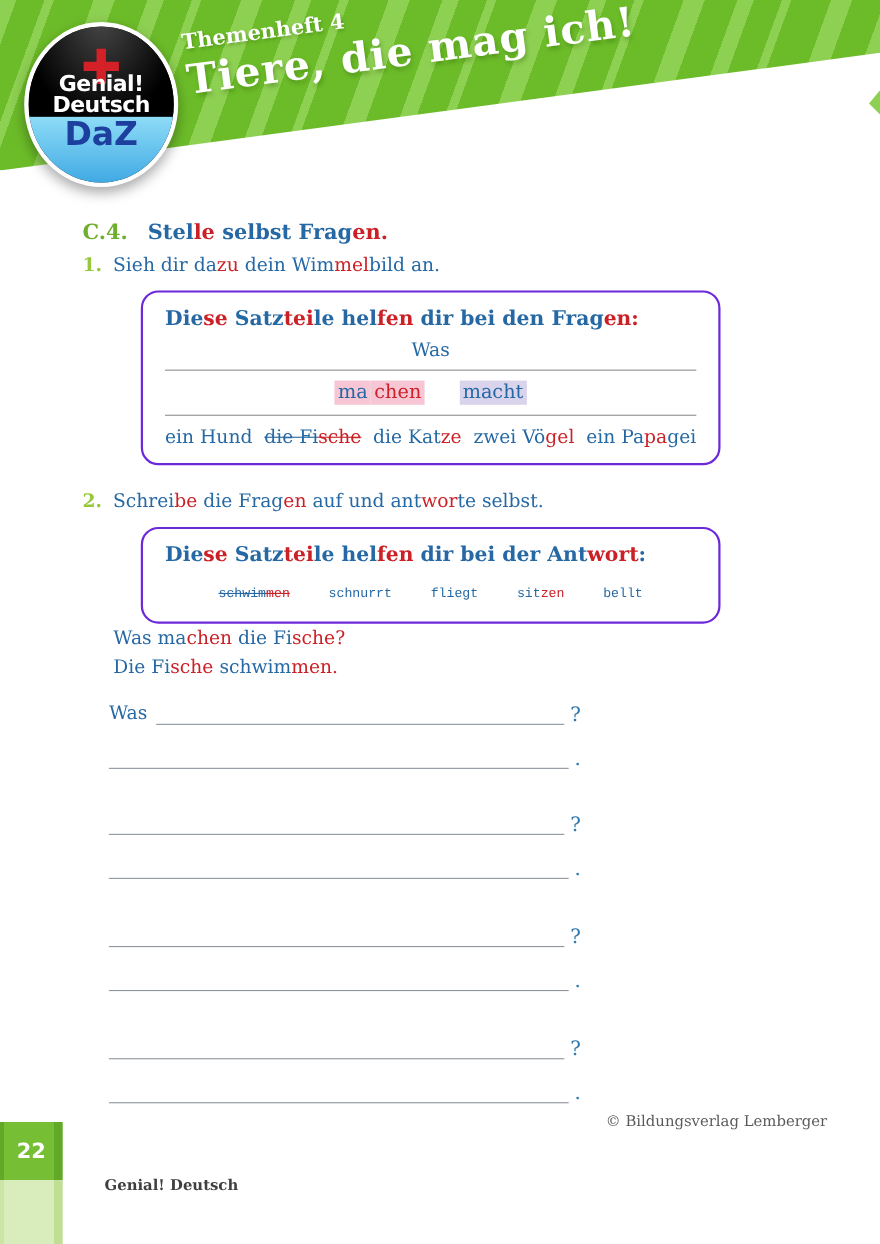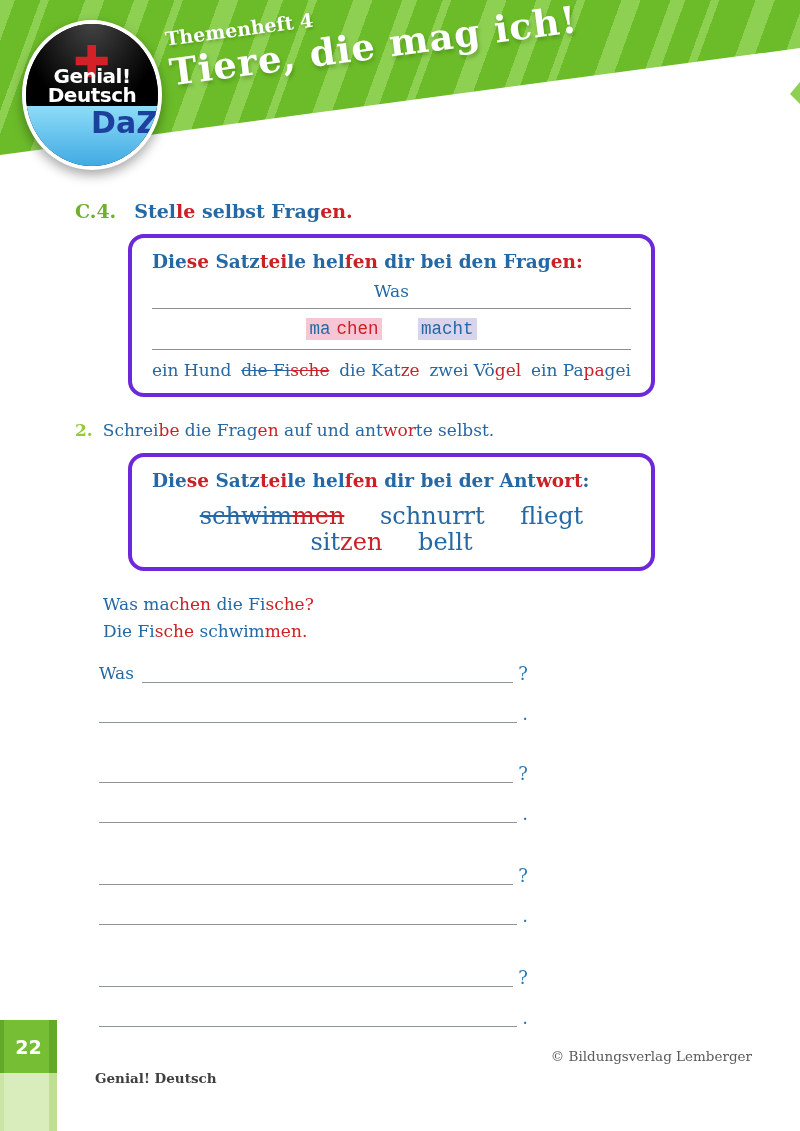--- a/index.html
+++ b/index.html
@@ -21,21 +21,21 @@
   .logo{position:absolute;left:22px;top:20px;width:132px;height:142px;border-radius:50%;
         border:4px solid #fff;overflow:hidden;background:#0c0c0c;z-index:4;
         box-shadow:0 5px 12px rgba(0,0,0,.35);}
   .logo-top{position:relative;height:57%;background:radial-gradient(ellipse at 50% -10%,#474747,#000 75%);
         display:flex;flex-direction:column;align-items:center;justify-content:flex-end;padding-bottom:1px;}
   .logo-plus{position:absolute;top:16px;left:50%;transform:translateX(-50%);
         color:#d42027;font-size:44px;line-height:1;font-family:"DejaVu Sans",sans-serif;z-index:0;}
   .brand1,.brand2{position:relative;z-index:1;color:#fff;font-family:"DejaVu Sans",sans-serif;
         font-weight:bold;font-size:20px;line-height:.95;letter-spacing:-.5px;}
   .logo-bottom{height:43%;background:linear-gradient(180deg,#8edcf7,#3fa9e3);
-        display:flex;align-items:flex-start;justify-content:flex-end;}
+        display:flex;align-items:flex-start;justify-content:center;}
   .daz{color:#1d3f9e;font-family:"DejaVu Sans",sans-serif;font-weight:bold;font-size:30px;line-height:1.1;}
 
   
   .title-block{position:absolute;left:164px;top:28px;transform:rotate(-7.5deg);
         transform-origin:left top;z-index:3;color:#fff;}
   .topic{font-size:19px;font-weight:bold;text-shadow:1px 2px 3px rgba(40,90,0,.35);}
   .big-title{font-size:37px;font-weight:bold;letter-spacing:1px;margin-top:1px;
         text-shadow:1px 3px 4px rgba(40,90,0,.35);}
 
   
@@ -48,32 +48,32 @@
   .step2{margin-top:20px;}
   .num{color:#97c83c;font-weight:bold;margin-right:10px;}
 
   .b{color:#2568a4;}
   .r{color:#cb2026;}
   .strike{text-decoration:line-through;}
   .hlp{background:#f6c6d5;padding:1px 3px;}
   .hlv{background:#d9d3ec;padding:1px 3px;}
 
   .greenbox{margin-left:53px;width:527px;box-sizing:border-box;margin-top:10px;
-        border:4px solid #6d28d9;border-radius:16px;background:#fff;padding:12px 20px 12px 20px;}
+        border:2px solid #6d28d9;border-radius:16px;background:#fff;padding:12px 20px 12px 20px;}
   .box-heading{font-size:18.5px;font-weight:bold;line-height:24px;}
   .center-row{text-align:center;line-height:22px;margin-top:6px;}
-  .verbs{margin-top:7px;line-height:26px;font-size:17.5px;font-family:Liberation Mono, monospace;}
+  .verbs{margin-top:7px;line-height:26px;font-size:17.5px;}
   .verbs .verb{margin:0 13px;}
   .rule{height:0;border-top:1.6px solid #8f8f8f;margin-top:6px;}
   .rule.r2{margin-top:7px;}
   .spread-row{display:flex;justify-content:space-between;margin-top:9px;line-height:22px;align-items:center;}
-  .words2{margin-top:10px;line-height:26px;font-size:24px;}
+  .words2{margin-top:10px;line-height:26px;font-size:12px;font-family:Liberation Mono, monospace;}
   .words2 .w{margin:0 14px;}
 
-  .example{margin-left:28px;margin-top:20px;line-height:27px;}
+  .example{margin-left:28px;line-height:27px;}
 
   .answers{margin-left:24px;margin-right:36px;}
   .ans-row{display:flex;align-items:flex-end;height:24px;}
   .ans-row .was{margin-right:8px;line-height:20px;}
   .blank{flex:1;border-bottom:1.6px solid #8d949c;height:100%;}
   .punct{color:#2f78ad;font-size:18px;line-height:18px;margin-left:5px;}
   .mt-a{margin-top:14px;}  
   .mt-b{margin-top:16px;}  
   .mt-c{margin-top:36px;}  
   .mt-d{margin-top:38px;}
@@ -86,21 +86,21 @@
   .pagenum-light{width:57px;height:58px;
         background:linear-gradient(90deg,#cbe5a4 0 4px,#d9ecbb 4px 49px,#c0df93 49px 57px);}
 
   .footer-text{position:absolute;left:95px;top:1068px;display:flex;font-size:13.5px;line-height:21px;justify-content:space-between;}
   .flabel{font-weight:bold;color:#3f3f3f;margin-right:9px;}
   .flines{color:#5a5a5a;}
   .fb2{font-weight:bold;color:#444;}
   .fi{font-style:italic;color:#5a5a5a;}
   .fn{color:#5a5a5a;}
   .fsep{color:#8a8a8a;}
-  .copyright{position:absolute;right:48px;top:1048px;font-size:13.5px;color:#5a5a5a;}
+  .copyright{position:absolute;right:48px;top:1012px;font-size:13.5px;color:#5a5a5a;}
 </style>
 </head>
 <body>
 
 <div class="page">
 
   <div class="band"></div>
   <div class="band-sliver"></div>
 
   <div class="logo">
@@ -118,20 +118,23 @@
     <div class="topic">Themenheft 4</div>
     <div class="big-title">Tiere, die mag ich!</div>
   </div>
 
   <div class="content">
 
     <div class="row head-row">
       <span class="c4">C.4.</span><span class="extitle"><span class="b">Stel</span><span class="r">le</span><span class="b"> selbst Frag</span><span class="r">en.</span></span>
     </div>
 
+    <div class="row step">
+      <span class="num">1.</span><span><span class="b">Sieh dir da</span><span class="r">zu</span><span class="b"> dein Wim</span><span class="r">mel</span><span class="b">bild an.</span></span>
+    </div>
 
     <div class="greenbox">
       <div class="box-heading"><span class="b">Die</span><span class="r">se</span><span class="b"> Satz</span><span class="r">tei</span><span class="b">le hel</span><span class="r">fen</span><span class="b"> dir bei den Frag</span><span class="r">en:</span></div>
       <div class="center-row"><span class="b">Was</span></div>
       <div class="rule"></div>
       <div class="center-row verbs">
         <span class="verb"><span class="b hlp">ma</span><span class="r hlp">chen</span></span>
         <span class="verb"><span class="b hlv">macht</span></span>
       </div>
       <div class="rule r2"></div>

